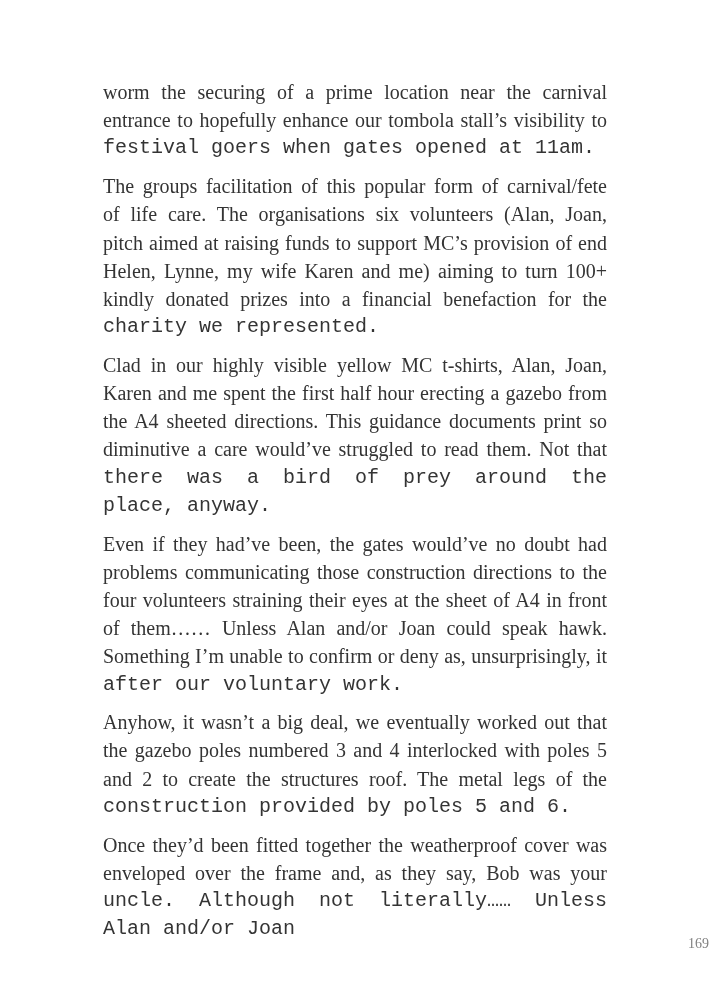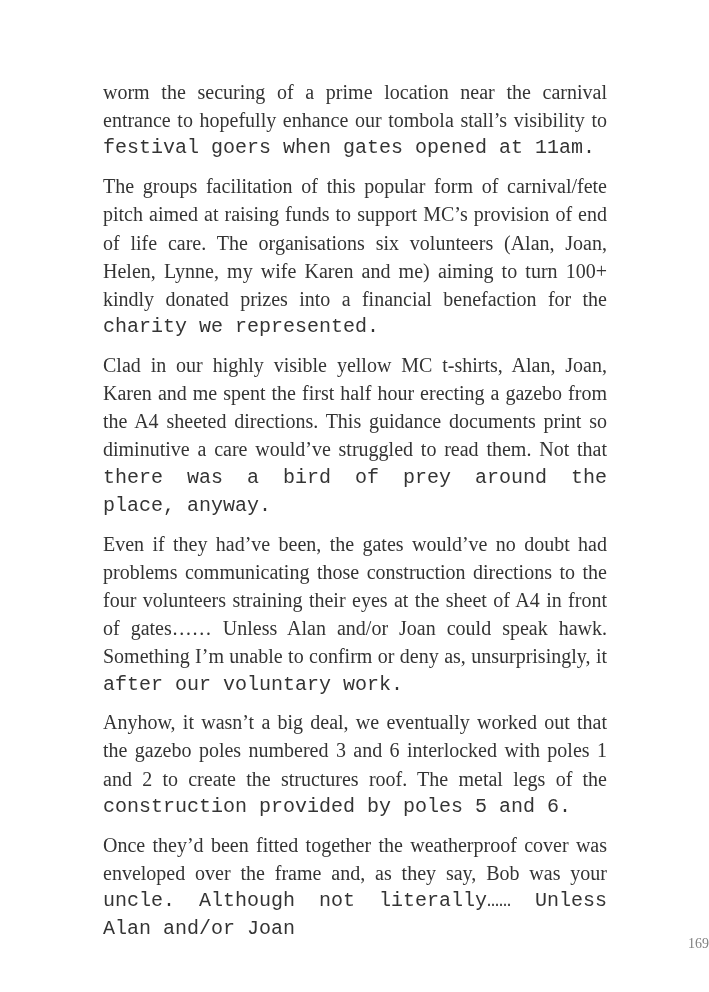--- a/index.html
+++ b/index.html
@@ -53,44 +53,44 @@
 
 <div class="page">
   <div class="content">
       <div class="para">
         <div class="line">worm the securing of a prime location near the carnival</div>
         <div class="line">entrance to hopefully enhance our tombola stall’s visibility to</div>
         <div class="line last">festival goers when gates opened at 11am.</div>
       </div>
       <div class="para">
         <div class="line">The groups facilitation of this popular form of carnival/fete</div>
+        <div class="line">of life care. The organisations six volunteers (Alan, Joan,</div>
         <div class="line">pitch aimed at raising funds to support MC’s provision of end</div>
-        <div class="line">of life care. The organisations six volunteers (Alan, Joan,</div>
         <div class="line">Helen, Lynne, my wife Karen and me) aiming to turn 100+</div>
         <div class="line">kindly donated prizes into a financial benefaction for the</div>
         <div class="line last">charity we represented.</div>
       </div>
       <div class="para">
         <div class="line">Clad in our highly visible yellow MC t-shirts, Alan, Joan,</div>
         <div class="line">Karen and me spent the first half hour erecting a gazebo from</div>
         <div class="line">the A4 sheeted directions. This guidance documents print so</div>
         <div class="line">diminutive a care would’ve struggled to read them. Not that</div>
         <div class="line last">there was a bird of prey around the place, anyway.</div>
       </div>
       <div class="para">
         <div class="line">Even if they had’ve been, the gates would’ve no doubt had</div>
         <div class="line">problems communicating those construction directions to the</div>
         <div class="line">four volunteers straining their eyes at the sheet of A4 in front</div>
-        <div class="line">of gates…… Unless Alan and/or Joan could speak hawk.</div>
+        <div class="line">of them…… Unless Alan and/or Joan could speak hawk.</div>
         <div class="line">Something I’m unable to confirm or deny as, unsurprisingly, it</div>
         <div class="line last">after our voluntary work.</div>
       </div>
       <div class="para">
         <div class="line">Anyhow, it wasn’t a big deal, we eventually worked out that</div>
-        <div class="line">the gazebo poles numbered 3 and 6 interlocked with poles 1</div>
+        <div class="line">the gazebo poles numbered 3 and 4 interlocked with poles 5</div>
         <div class="line">and 2 to create the structures roof. The metal legs of the</div>
         <div class="line last">construction provided by poles 5 and 6.</div>
       </div>
       <div class="para">
         <div class="line">Once they’d been fitted together the weatherproof cover was</div>
         <div class="line">enveloped over the frame and, as they say, Bob was your</div>
         <div class="line last">uncle. Although not literally…… Unless Alan and/or Joan</div>
       </div>
     </div>
   <div class="page-number">169</div>

